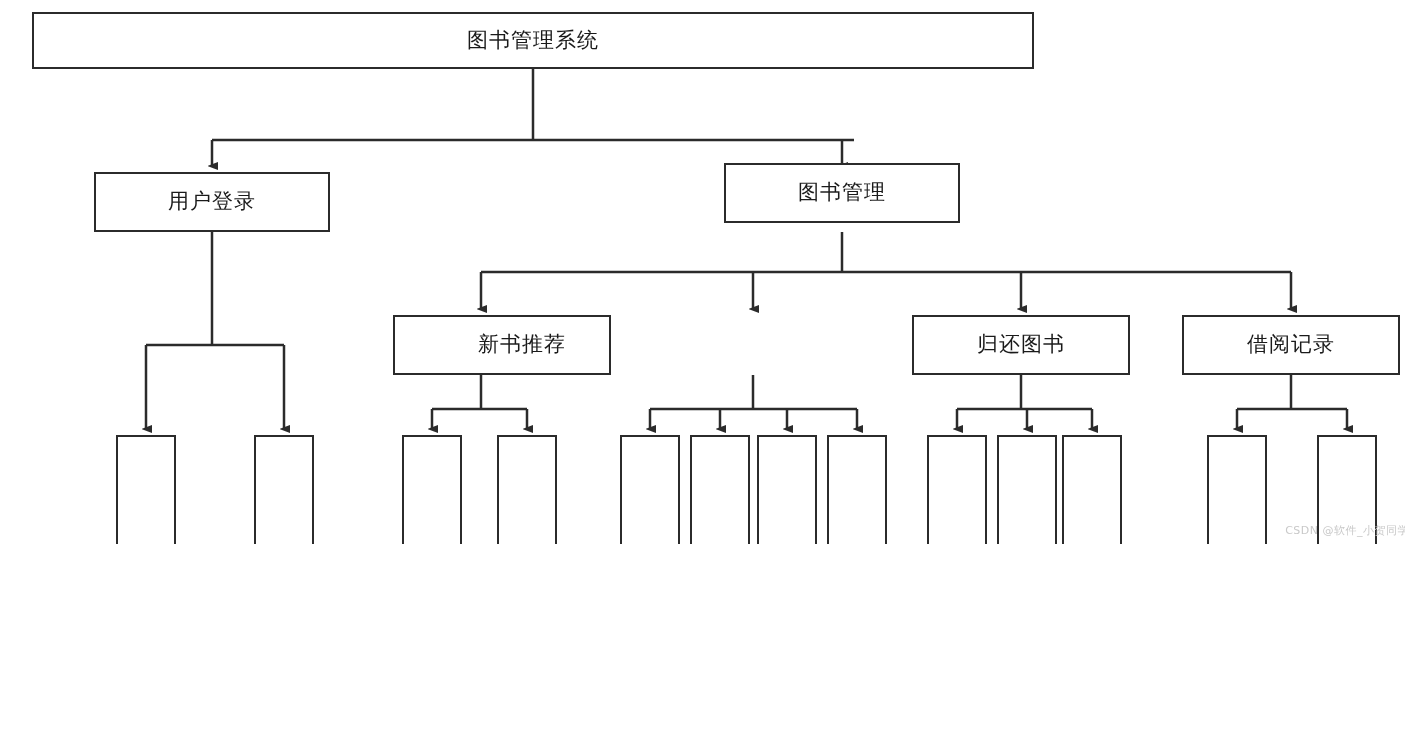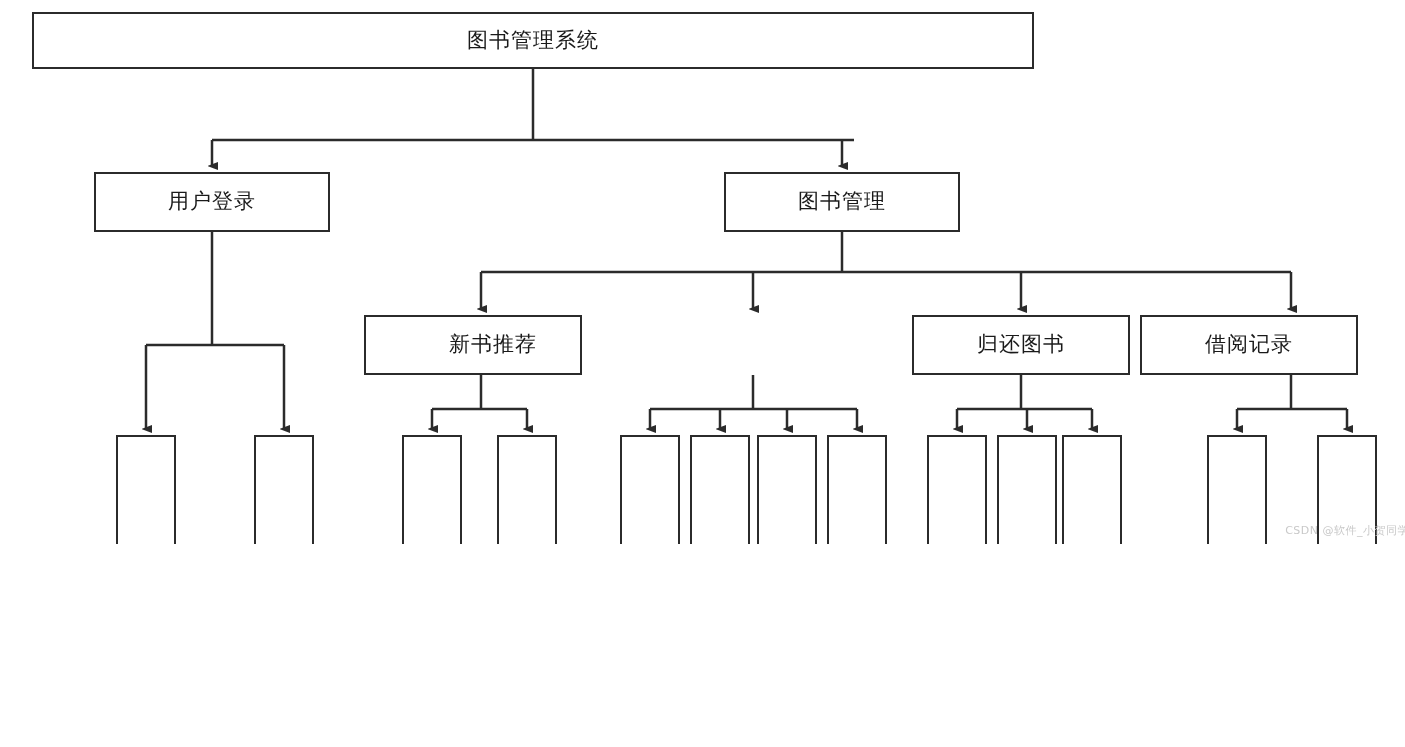--- a/index.html
+++ b/index.html
@@ -122,31 +122,31 @@
     </g>
   </svg>
 
   <div class="node node-h" style="left:20px; top:12px; width:1002px; height:57px;">
     <span>图书管理系统</span>
   </div>
 
   <div class="node node-h" style="left:82px; top:172px; width:236px; height:60px;">
     <span>用户登录</span>
   </div>
-  <div class="node node-h" style="left:712px; top:172px; width:236px; height:60px;">
+  <div class="node node-h" style="left:712px; top:163px; width:236px; height:60px;">
     <span>图书管理</span>
   </div>
 
-  <div class="node node-h" style="left:352px; top:315px; width:218px; height:60px;padding-left:40px;">
+  <div class="node node-h" style="left:381px; top:315px; width:218px; height:60px;padding-left:40px;">
     <span>新书推荐</span>
   </div>
   <div class="node node-h" style="left:900px; top:315px; width:218px; height:60px;">
     <span>归还图书</span>
   </div>
-  <div class="node node-h" style="left:1128px; top:315px; width:218px; height:60px;justify-content:center;">
+  <div class="node node-h" style="left:1170px; top:315px; width:218px; height:60px;justify-content:center;">
     <span>借阅记录</span>
   </div>
 
   <div class="node node-v" style="left:104px; top:435px; width:60px; height:298px;">
     <span>用户登录</span>
   </div>
   <div class="node node-v" style="left:242px; top:435px; width:60px; height:298px;">
     <span>注销登录</span>
   </div>
   <div class="node node-v" style="left:390px; top:435px; width:60px; height:298px;">

